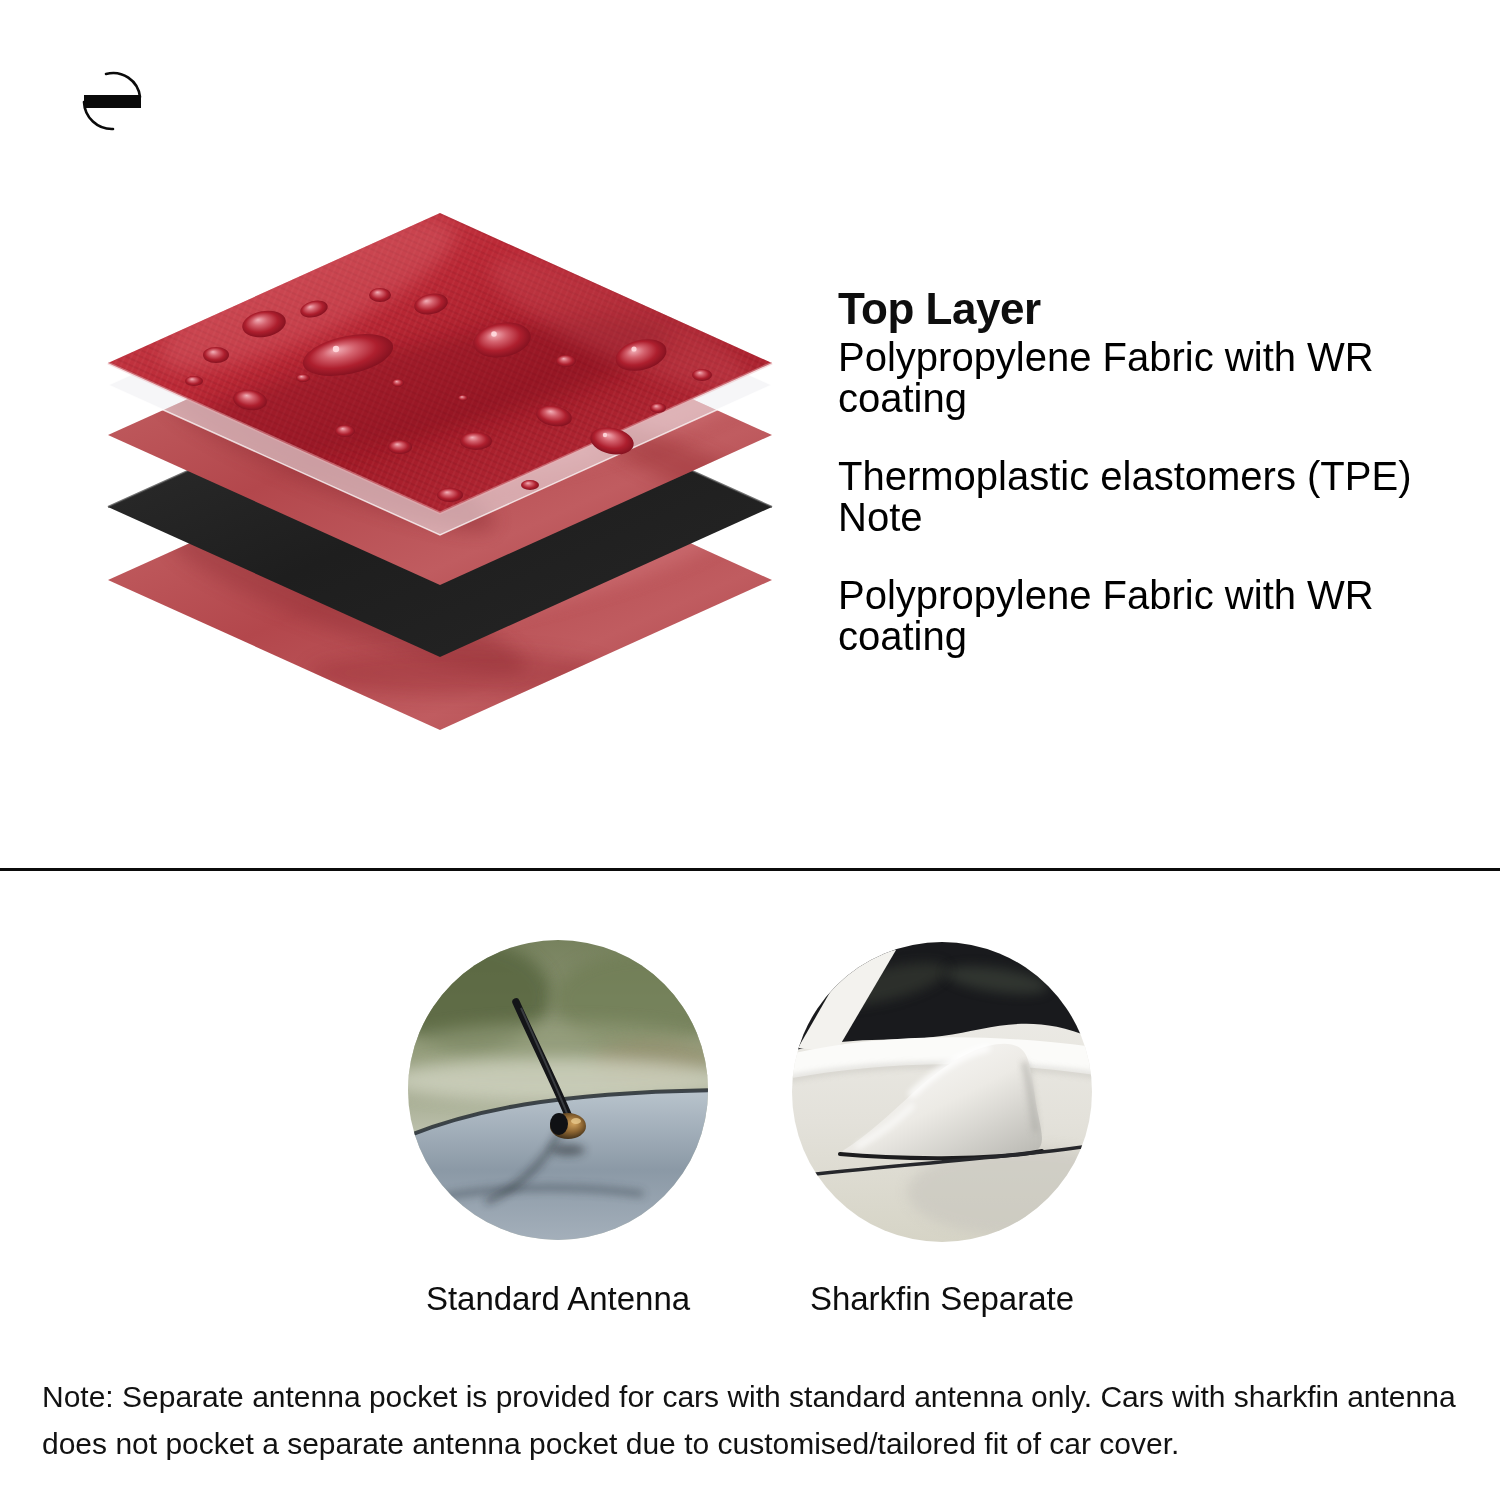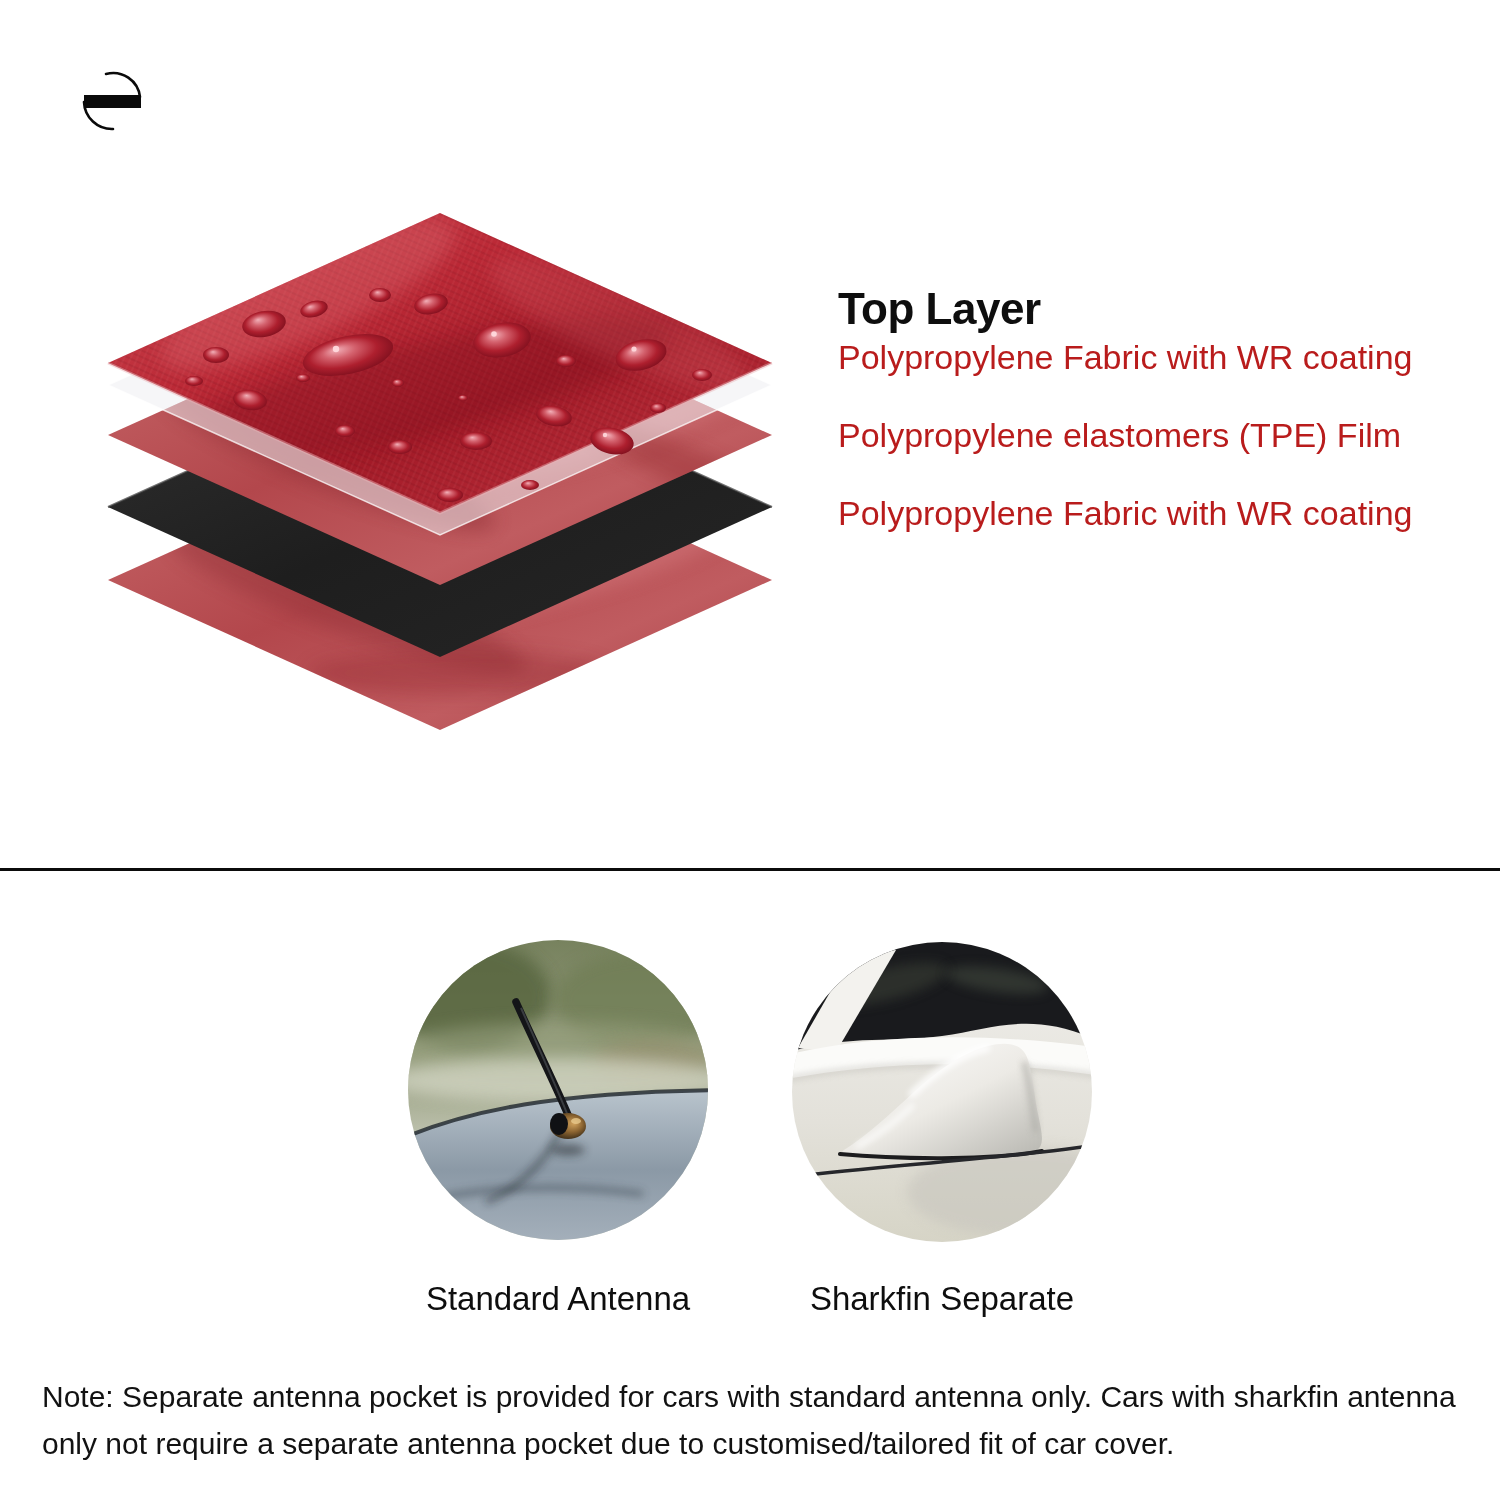--- a/index.html
+++ b/index.html
@@ -8,21 +8,21 @@
     position:relative; width:1500px; height:1488px; background:#ffffff;
     font-family:"Liberation Sans","DejaVu Sans",sans-serif; color:#141414;
     overflow:hidden;
   }
   .logo { position:absolute; left:78px; top:64px; }
   .diagram { position:absolute; left:98px; top:203px; }
 
   .layer-info { position:absolute; left:838px; top:285px; }
   .layer-group { margin-bottom:37px; }
   .layer-title { font-size:44px; font-weight:700; line-height:48px; letter-spacing:-0.5px; color:#0e0e0e; }
-  .layer-desc  { font-size:34px; font-weight:400; line-height:41px; margin-top:4px; color:#b91c1c; }
+  .layer-desc  { font-size:40px; font-weight:400; line-height:41px; margin-top:4px; color:#000000; }
 
   .divider { position:absolute; left:0; top:868px; width:1500px; height:3px; background:#0b0b0b; }
 
   .photo-circle { position:absolute; width:300px; height:300px; border-radius:50%; overflow:hidden; }
   .photo-left  { left:408px; top:940px; }
   .photo-right { left:792px; top:942px; }
 
   .caption { position:absolute; width:380px; text-align:center; font-size:33px; font-weight:400; color:#0e0e0e; }
   .caption-left  { left:368px; top:1280px; }
   .caption-right { left:752px; top:1280px; }
@@ -155,21 +155,21 @@
       </g>
     </g>
   </svg>
 
   <div class="layer-info">
     <div class="layer-group">
       <div class="layer-title">Top Layer</div>
       <div class="layer-desc">Polypropylene Fabric with WR coating</div>
     </div>
     <div class="layer-group">
-      <div class="layer-desc">Polypropylene elastomers (TPE) Film</div>
+      <div class="layer-desc">Thermoplastic elastomers (TPE) Note</div>
     </div>
     <div class="layer-group">
       <div class="layer-desc">Polypropylene Fabric with WR coating</div>
     </div>
   </div>
 
   <div class="divider"></div>
 
   <div class="photo-circle photo-left">
     <svg width="300" height="300" viewBox="0 0 300 300">
@@ -250,16 +250,16 @@
       <path d="M48,212 C100,217 200,219 250,209" fill="none" stroke="#1c1c1e" stroke-width="4" stroke-linecap="round"></path>
       <path d="M-10,236 C70,226 150,221 250,210 C278,207 298,204 312,202" fill="none" stroke="#26272b" stroke-width="3.5"></path>
     </svg>
   </div>
 
   <div class="caption caption-left">Standard Antenna</div>
   <div class="caption caption-right">Sharkfin Separate</div>
 
   <div class="note">
     <div>Note: Separate antenna pocket is provided for cars with standard antenna only. Cars with sharkfin antenna</div>
-    <div>only not require a separate antenna pocket due to customised/tailored fit of car cover.</div>
+    <div>does not pocket a separate antenna pocket due to customised/tailored fit of car cover.</div>
   </div>
 
 </div>
 
 </body></html>

